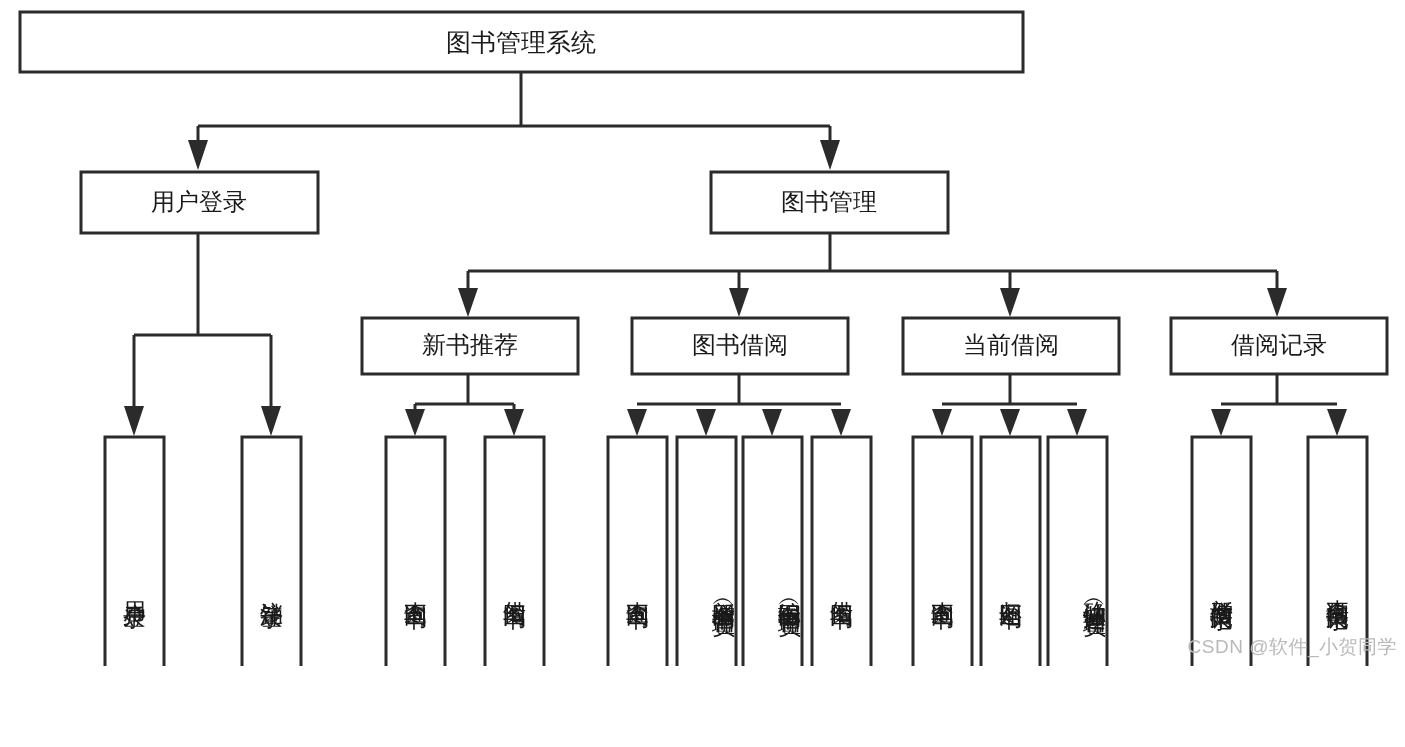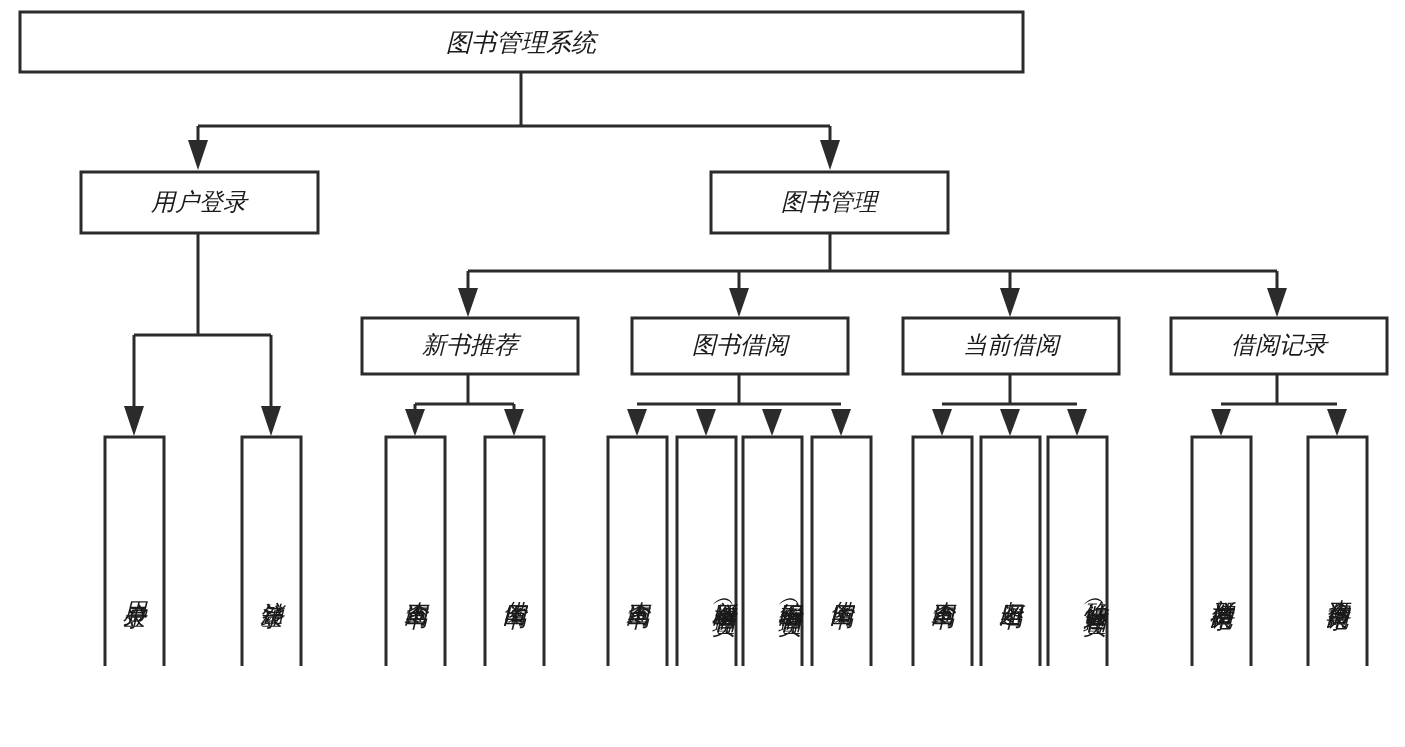--- a/index.html
+++ b/index.html
@@ -9,21 +9,20 @@
   }
   body {
     font-family: "Liberation Sans", "DejaVu Sans", sans-serif;
   }
   #canvas {
     position: relative;
     width: 1405px;
     height: 666px;
     background: #ffffff;
     overflow: hidden;
-    font-style: italic;
   }
   svg.diagram {
     position: absolute;
     left: 0;
     top: 0;
     width: 1405px;
     height: 747px;
   }
   .node-box {
     fill: #ffffff;
@@ -214,14 +213,15 @@
   <div class="vlabel" style="left:743px; top:437px; width:59px; height:299px; align-items:flex-start; padding-top:10px; box-sizing:border-box;">编辑图书（管理员）</div>
   <div class="vlabel" style="left:812px; top:437px; width:59px; height:299px;">借阅图书</div>
 
   <div class="vlabel" style="left:913px; top:437px; width:59px; height:299px;">查询图书</div>
   <div class="vlabel" style="left:981px; top:437px; width:59px; height:299px;">归还图书</div>
   <div class="vlabel" style="left:1048px; top:437px; width:59px; height:299px; align-items:flex-start; padding-top:10px; box-sizing:border-box;">确认归还（管理员）</div>
 
   <div class="vlabel" style="left:1192px; top:437px; width:59px; height:299px;">新增借阅记录</div>
   <div class="vlabel" style="left:1308px; top:437px; width:59px; height:299px;">查询借阅记录</div>
 
+  <div class="watermark">CSDN @软件_小贺同学</div>
 
 </div>
 
 </body></html>

